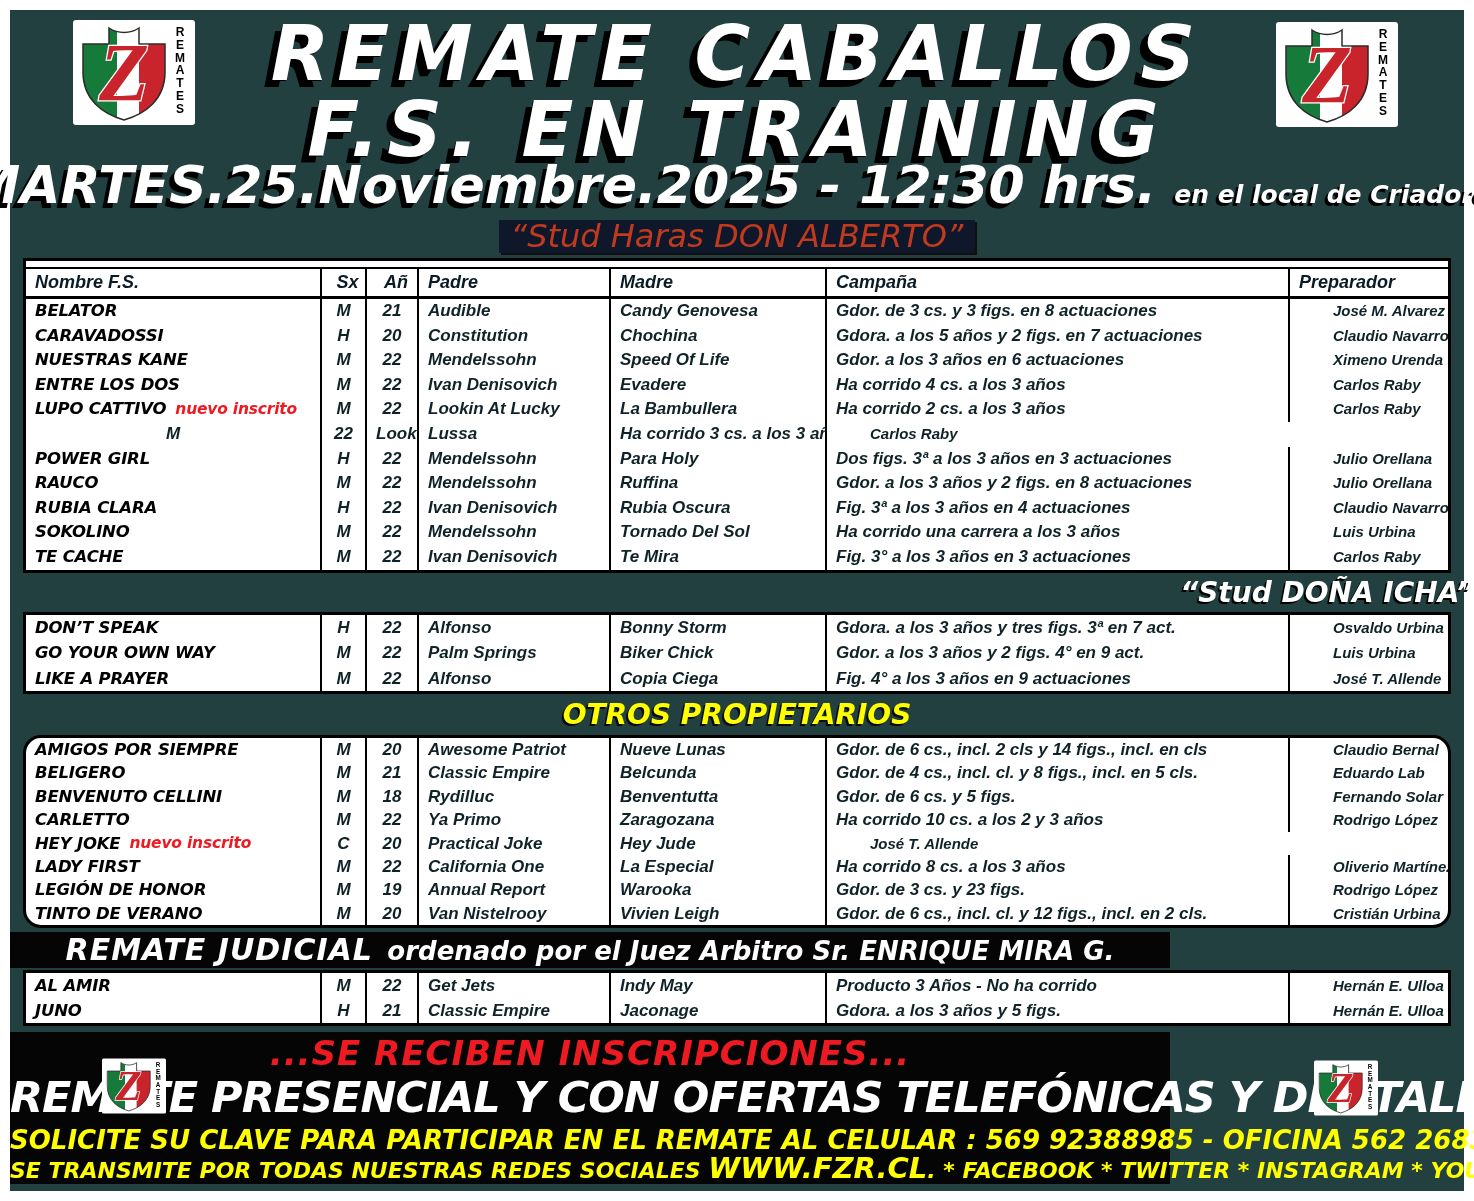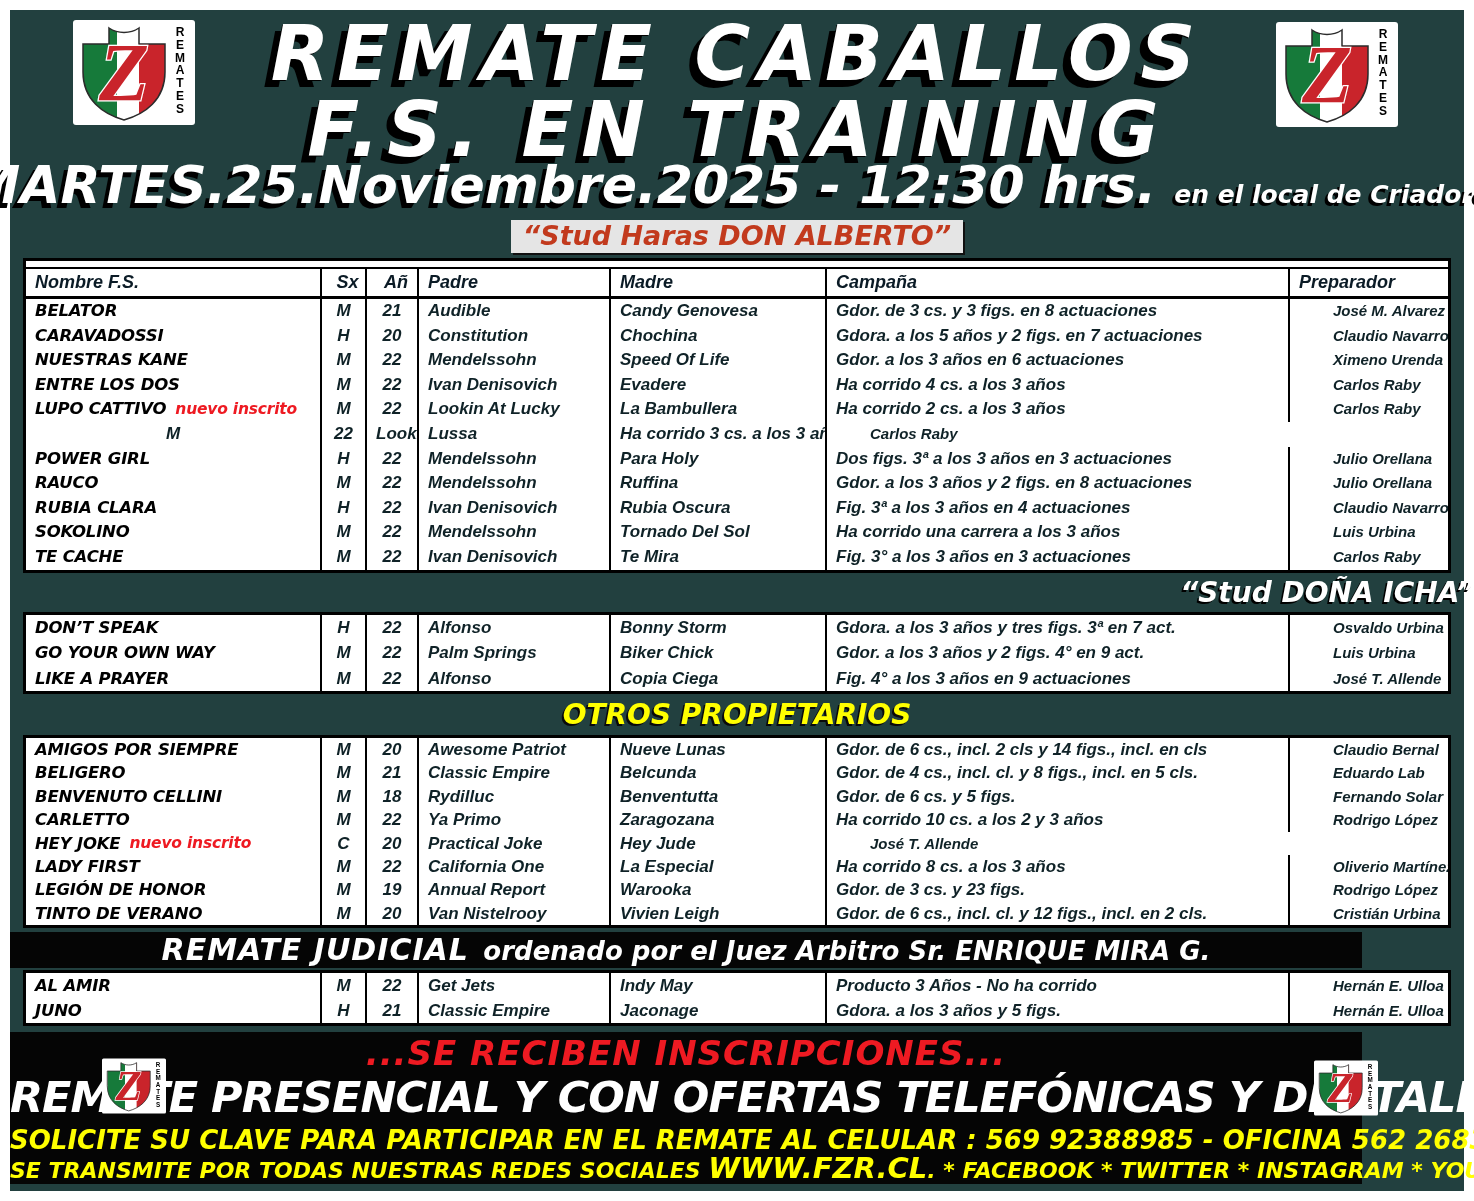--- a/index.html
+++ b/index.html
@@ -29,37 +29,37 @@
     font-size:52px;line-height:1.05;text-shadow:-5px 5px 0 #000;letter-spacing:0px;
   }
   .date-venue{
     color:#fff;font-family:"DejaVu Sans", sans-serif;font-weight:700;font-style:italic;
     font-size:25px;margin-left:18px;text-shadow:-3px 3px 0 #000;
   }
 
   
   .stud-band-wrap{top:220px;left:0;right:0;text-align:center;}
   .stud-band{
-    display:inline-block;background:#e5e5e5;padding:1px 12px 2px 12px;
-    color:#c23a1d;font-family:"DejaVu Sans", sans-serif;font-weight:700;font-style:italic;
-    font-size:27px;line-height:30px;box-shadow:2px 2px 0 #101010;white-space:nowrap;
+    display:inline-block;background:#0f172a;padding:1px 12px 2px 12px;
+    color:#c23a1d;font-family:"DejaVu Sans", sans-serif;font-weight:400;font-style:italic;
+    font-size:32px;line-height:30px;box-shadow:2px 2px 0 #101010;white-space:nowrap;
   }
   .h-white{
     left:0;right:0;text-align:right;color:#ffffff;
     font-family:"DejaVu Sans", sans-serif;font-weight:700;font-style:italic;
     font-size:28px;line-height:30px;text-shadow:-2px 2px 0 #000;white-space:nowrap;
   }
   .h-yellow{
     left:0;right:0;text-align:center;color:#ffff00;
     font-family:"DejaVu Sans", sans-serif;font-weight:700;font-style:italic;
     font-size:28px;line-height:30px;text-shadow:-2px 2px 0 #0a0a0a;white-space:nowrap;
   }
 
   
-  .black-band{left:10px;width:1352px;background:#050505;}
+  .black-band{left:10px;width:1160px;background:#050505;}
   .judicial{top:932px;height:36px;text-align:center;white-space:nowrap;}
   .judicial .big{
     color:#fff;font-family:"DejaVu Sans", sans-serif;font-weight:700;font-style:italic;
     font-size:30px;line-height:36px;letter-spacing:1px;
   }
   .judicial .rest{
     color:#fff;font-family:"DejaVu Sans", sans-serif;font-weight:700;font-style:italic;
     font-size:26px;line-height:36px;margin-left:10px;
   }
 
@@ -363,21 +363,21 @@
         <div class="tc  center">22</div>
         <div class="tc ">Alfonso</div>
         <div class="tc ">Copia Ciega</div>
         <div class="tc ">Fig. 4° a los 3 años en 9 actuaciones</div>
         <div class="tc c-prep">José T. Allende</div>
       </div>
     </div>
 </div>
 
 <div class="abs h-yellow" style="top:700px;">OTROS PROPIETARIOS</div>
-<div class="abs htable t-rh3" style="top:735px;">
+<div class="abs htable t-rh3" style="top:735px;border-radius:18px;">
   <div>
       <div class="trow">
         <div class="tc c-name">
           <span>AMIGOS POR SIEMPRE</span>
         </div>
         <div class="tc  center">M</div>
         <div class="tc  center">20</div>
         <div class="tc ">Awesome Patriot</div>
         <div class="tc ">Nueve Lunas</div>
         <div class="tc ">Gdor. de 6 cs., incl. 2 cls y 14 figs., incl. en cls</div>

